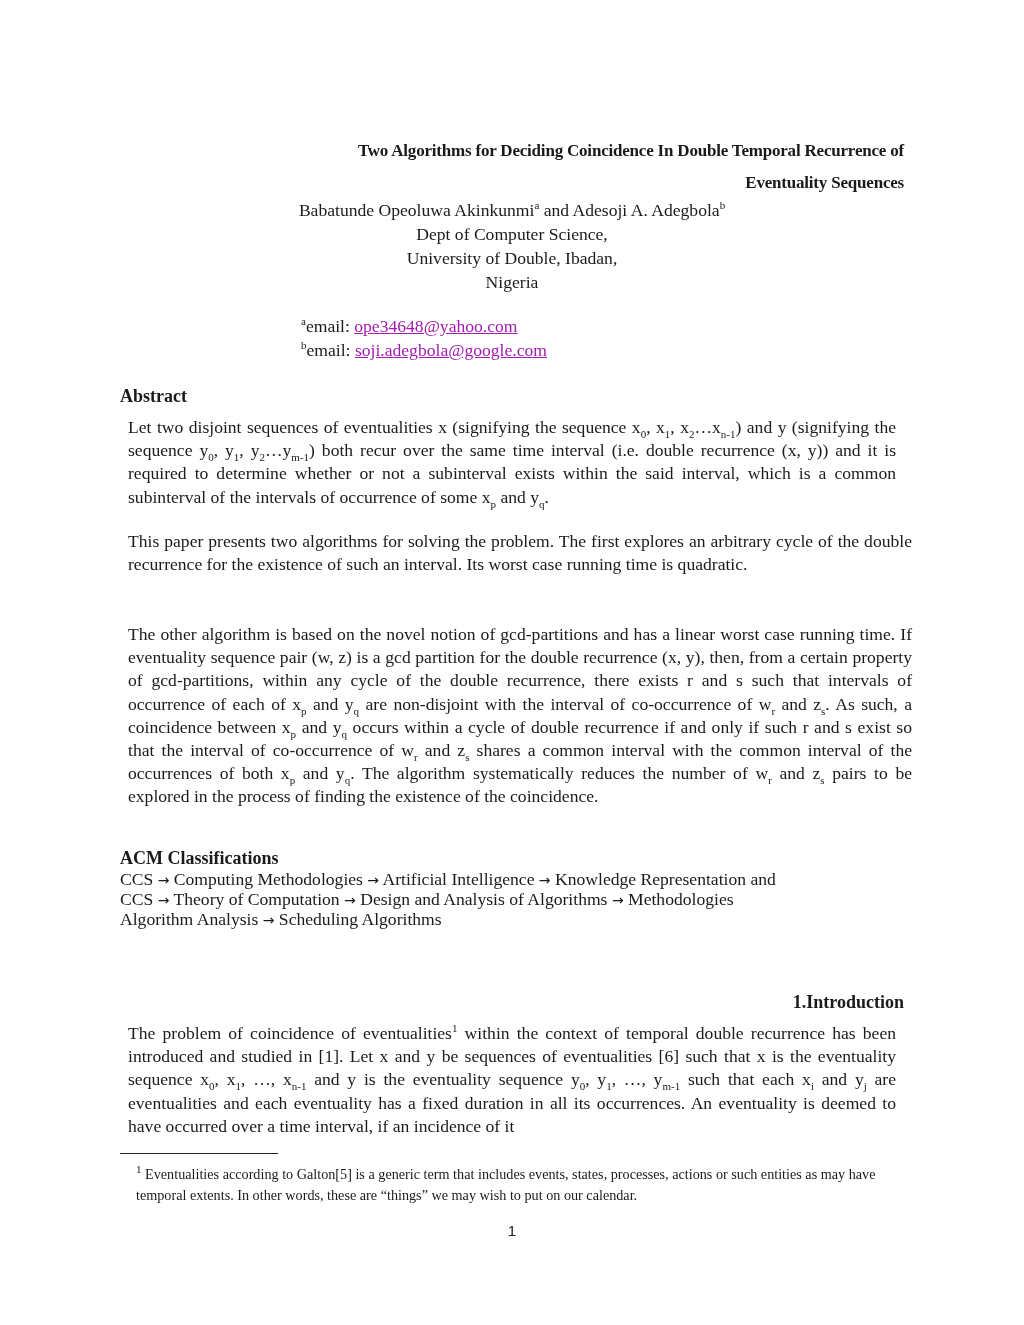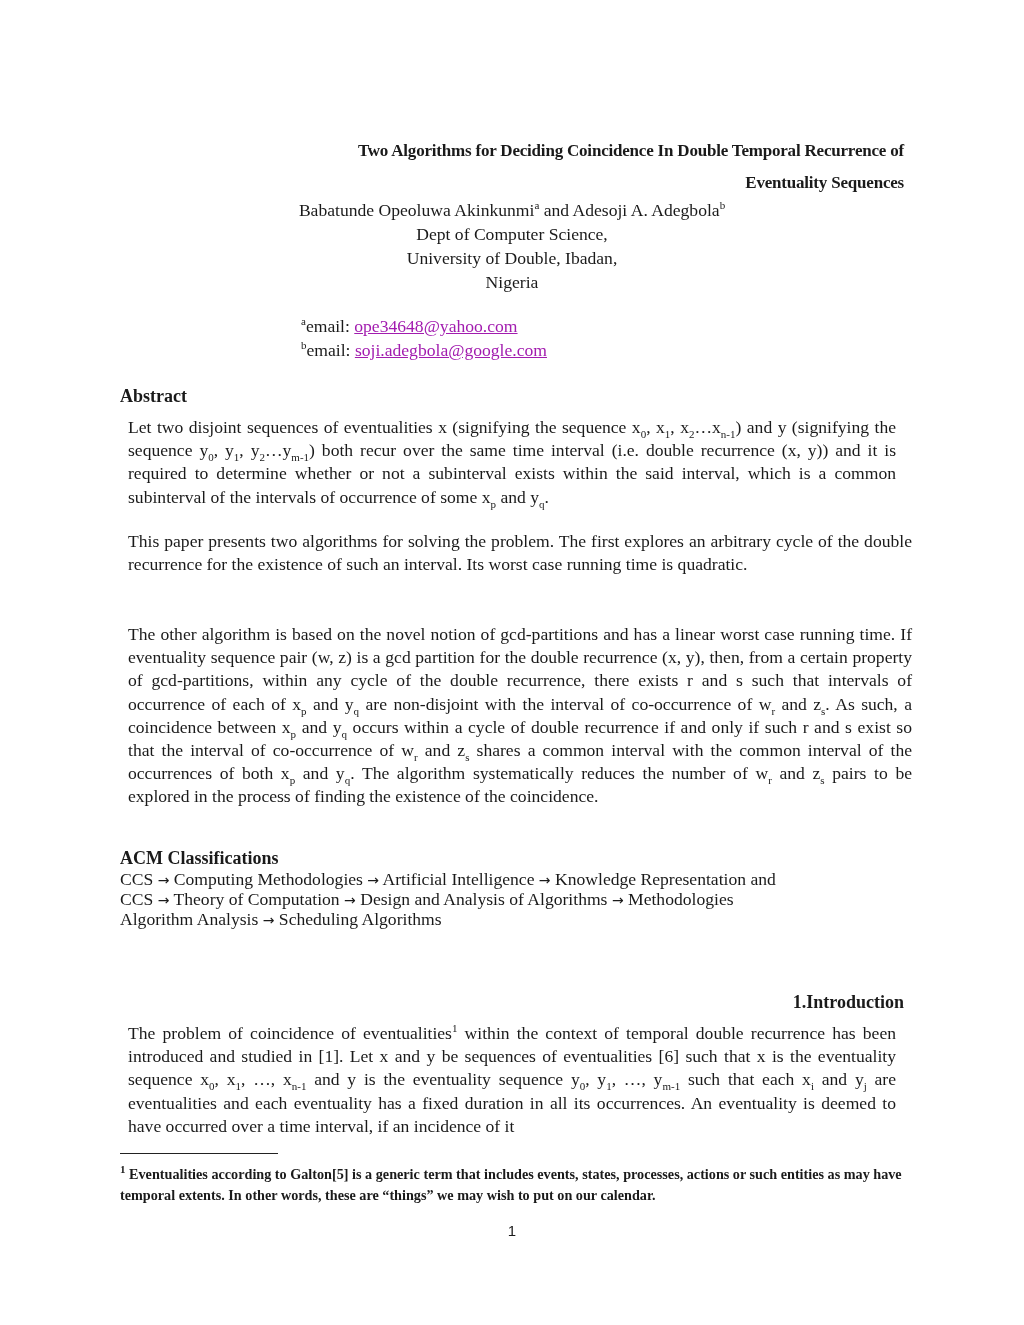--- a/index.html
+++ b/index.html
@@ -23,21 +23,21 @@
   .section-head { font-weight: bold; font-size: 18px; line-height: 24px; }
   .para {
     font-size: 17.6px; line-height: 23.2px; text-align: justify;
     margin: 8px;
   }
   .blk { position: absolute; left: 0; width: 784px; }
   .acm-line { font-size: 17.6px; line-height: 19px; }
   .intro-head { font-weight: bold; font-size: 18px; line-height: 24px; padding-left: 28px; text-align: right; }
   .intro-head .num { display: inline-block; width: 32px; }
   .footnote-rule { position: absolute; top: 1153px; left: 0; width: 158px; height: 1px; background: #222; }
-  .footnote { position: absolute; top: 1164px; left: 0; width: 784px; font-size: 14.2px; line-height: 21px; font-weight: bold; }
+  .footnote { position: absolute; top: 1164px; left: 16px; width: 784px; font-size: 14.2px; line-height: 21px; }
   .page-num { position: absolute; top: 1222px; left: 0; width: 784px; text-align: center; font-family: "Liberation Sans", "DejaVu Sans", sans-serif; font-size: 15px; }
   .arrow { font-family: "DejaVu Sans", sans-serif; font-size: 14px; }
 </style>
 </head>
 <body>
 
 <div class="page">
 
   <div class="title">
     <div>Two Algorithms for Deciding Coincidence In Double Temporal Recurrence of</div>

